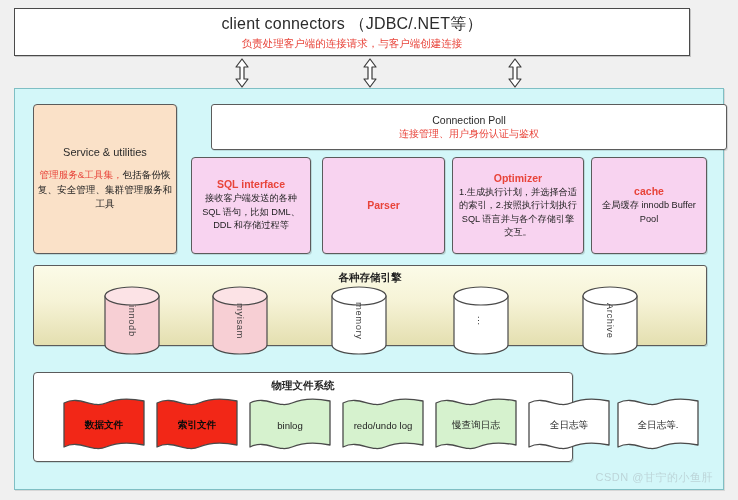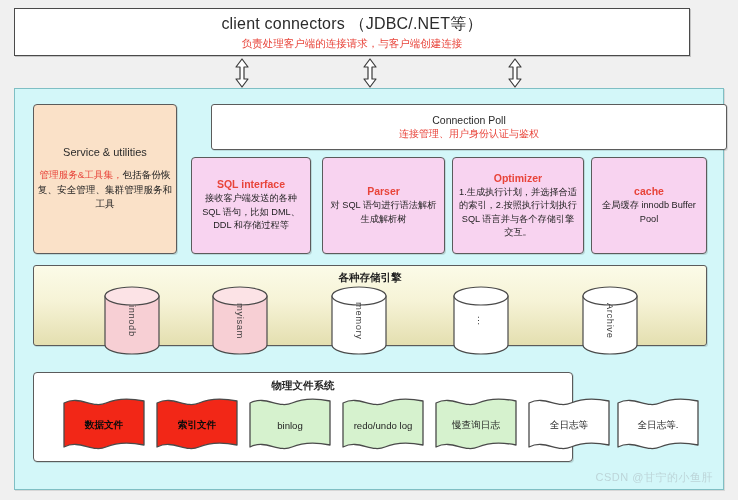--- a/index.html
+++ b/index.html
@@ -175,21 +175,20 @@
       <div class="conn-sub">连接管理、用户身份认证与鉴权</div>
     </div>
 
     <div class="pink-row">
       <div class="pink-box" style="left:0px;width:120px">
         <div class="pink-title">SQL interface</div>
         <div class="pink-body">接收客户端发送的各种 SQL 语句，比如 DML、DDL 和存储过程等</div>
       </div>
       <div class="pink-box" style="left:131px;width:123px">
         <div class="pink-title">Parser</div>
-        <div class="pink-body">对 SQL 语句进行语法解析生成解析树</div>
       </div>
       <div class="pink-box" style="left:261px;width:132px">
         <div class="pink-title">Optimizer</div>
         <div class="pink-body">1.生成执行计划，并选择合适的索引，2.按照执行计划执行 SQL 语言并与各个存储引擎交互。</div>
       </div>
       <div class="pink-box" style="left:400px;width:116px">
         <div class="pink-title">cache</div>
         <div class="pink-body">全局缓存 innodb Buffer Pool</div>
       </div>
     </div>

